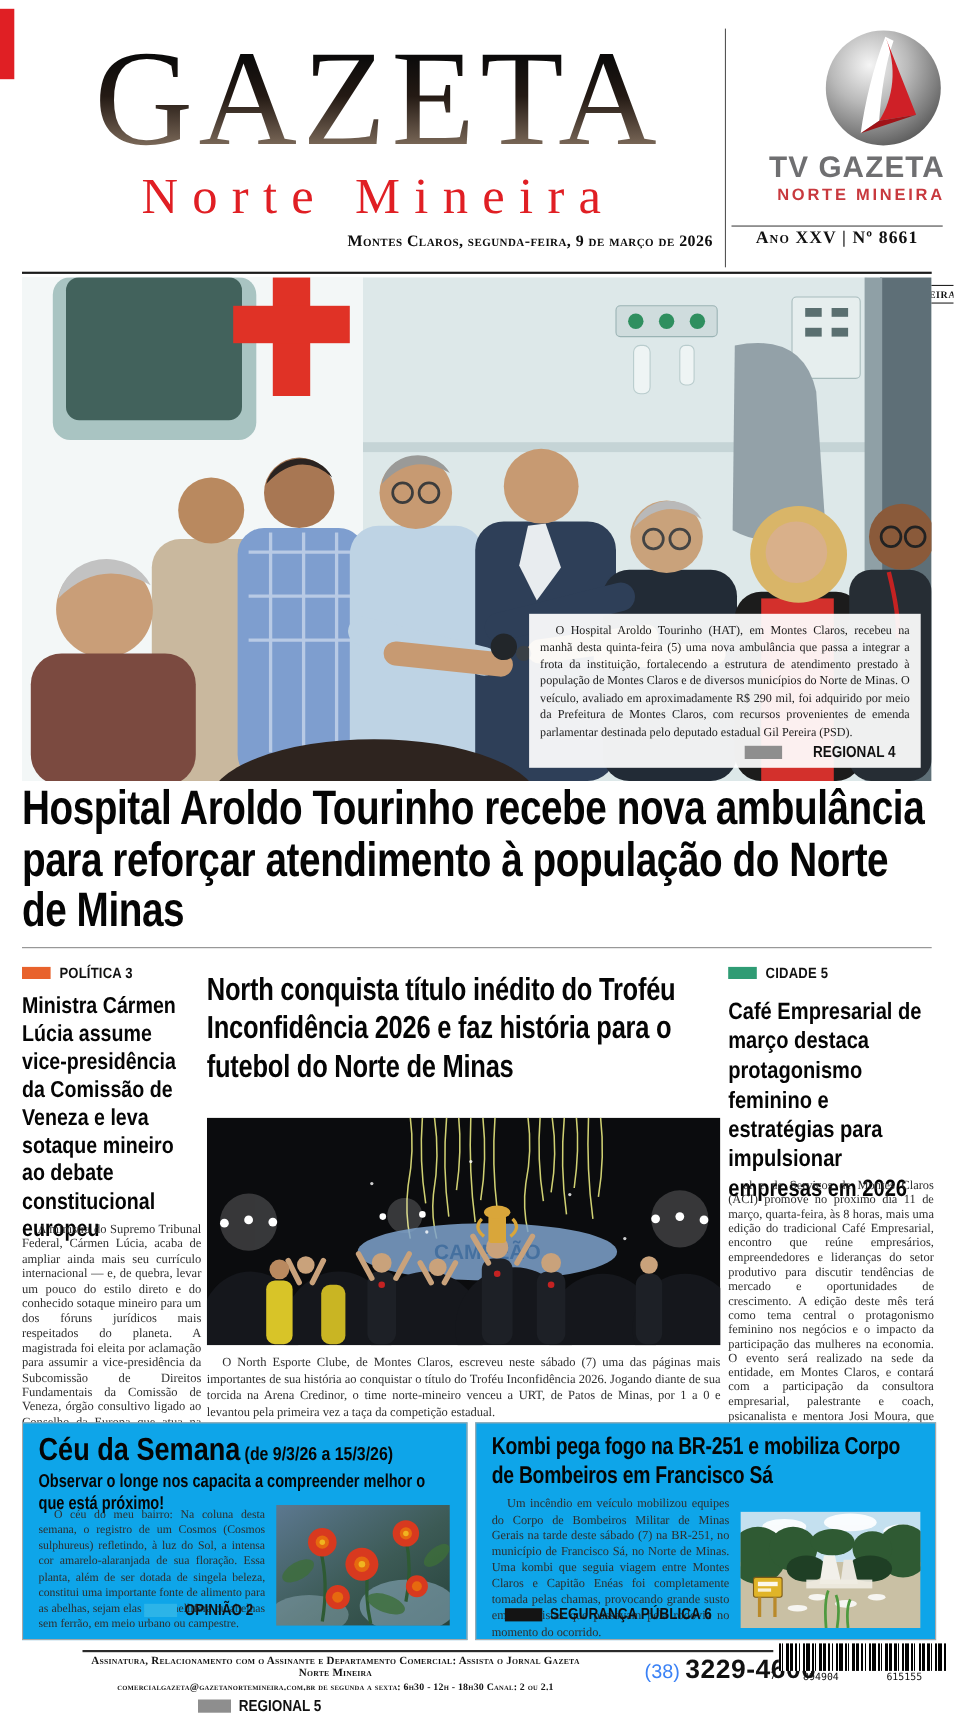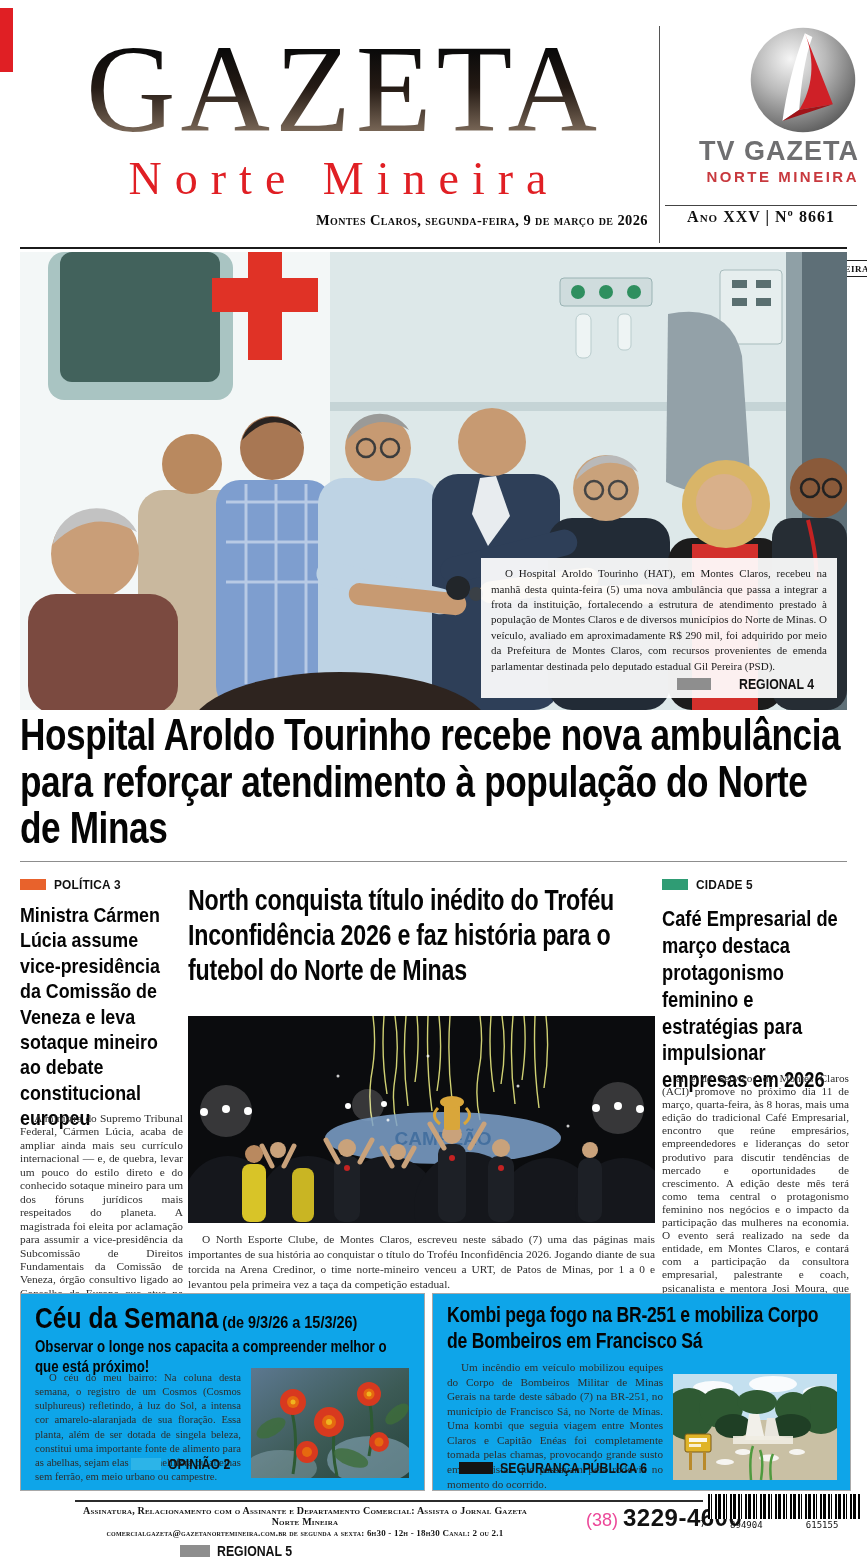--- a/index.html
+++ b/index.html
@@ -391,21 +391,21 @@
       </svg>
     </div>
   </div>
 
   <div class="abs" style="left:75px;top:1500px;width:628px;border-top:2px solid #2b2b2b;"></div>
   <div class="abs" style="left:75px;top:1505px;width:460px;text-align:center;">
     <div class="smallcaps" style="font-size:10px;letter-spacing:.2px;color:#141414;">Assinatura, Relacionamento com o Assinante e Departamento Comercial: Assista o Jornal Gazeta Norte Mineira</div>
     <div class="smallcaps" style="font-size:9px;letter-spacing:.2px;color:#141414;margin-top:1px;">comercialgazeta@gazetanortemineira.com.br   de segunda a sexta: 6h30 - 12h - 18h30   Canal: 2 ou 2.1</div>
   </div>
   <div class="abs" style="left:586px;top:1504px;display:flex;align-items:baseline;gap:5px;">
-    <span style="font:400 18px 'Liberation Sans',sans-serif;color:#ec4899;text-align:right;">(38)</span>
+    <span style="font:400 18px 'Liberation Sans',sans-serif;color:#3b82f6;text-align:right;">(38)</span>
     <span style="font:700 24px 'Liberation Sans',sans-serif;letter-spacing:.5px;color:#111;">3229-4600</span>
   </div>
   <div class="abs" style="left:700px;top:1494px;width:160px;">
     <div style="display:flex;align-items:flex-end;gap:3px;">
       <span style="font-family:'DejaVu Sans Mono',monospace;font-size:9px;padding-bottom:1px;">7</span>
       <div style="flex:1;">
         <div class="bc-bars"></div>
         <div class="bc-digits">
           <span>894904</span>
           <span>615155</span>

